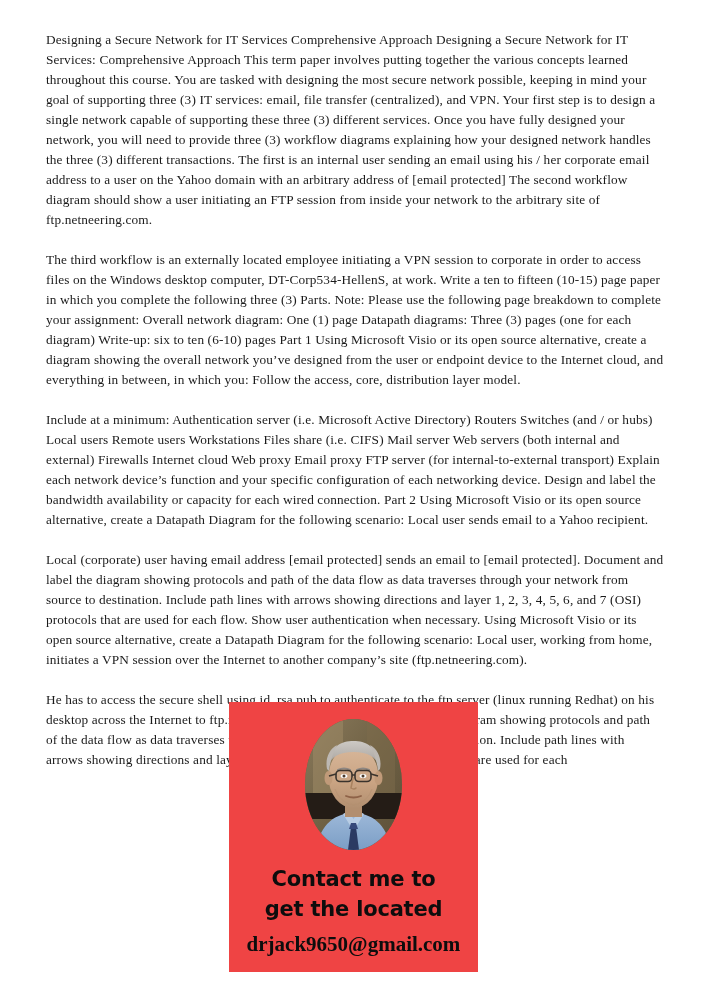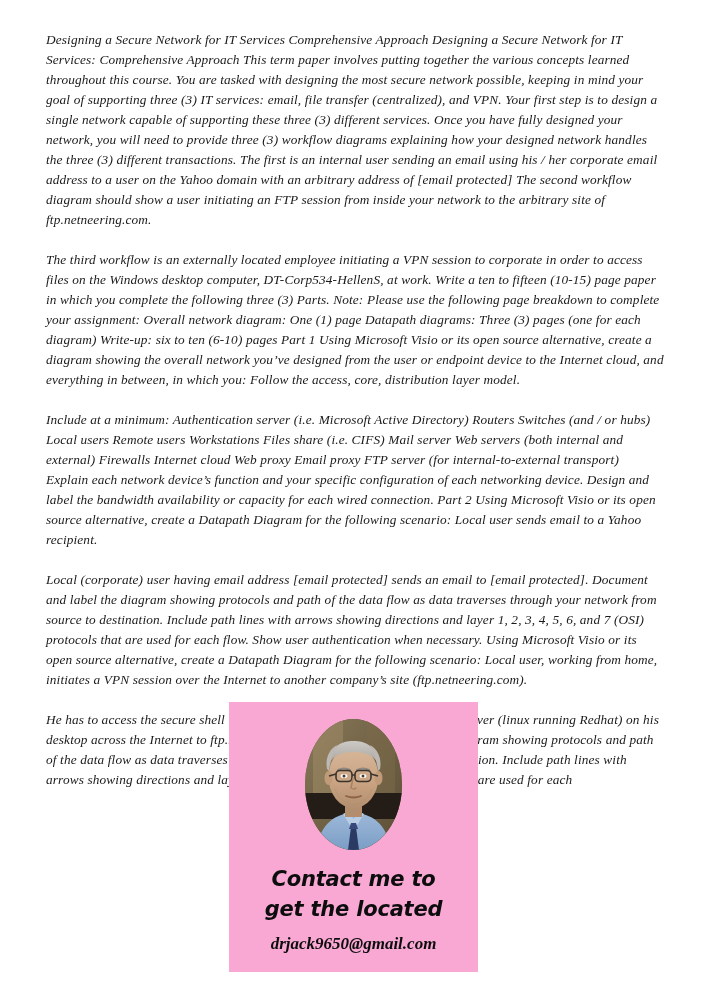--- a/index.html
+++ b/index.html
@@ -16,21 +16,20 @@
     font-family: "Liberation Serif", "DejaVu Serif", serif;
   }
 
   #page {
     position: absolute;
     left: 0;
     top: 0;
     width: 708px;
     height: 1000px;
     background: #ffffff;
-    font-style: italic;
   }
 
   #doc-body {
     position: absolute;
     left: 46px;
     top: 30px;
     width: 618px;
   }
 
   .para {
@@ -44,21 +43,21 @@
   }
   .para:last-child { margin-bottom: 0; }
 
   
   #contact-overlay {
     position: absolute;
     left: 229px;
     top: 702px;
     width: 249px;
     height: 270px;
-    background: #f9a8d4;
+    background: #ef4444;
     display: flex;
     flex-direction: column;
     align-items: center;
     justify-content: flex-start;
     box-sizing: border-box;
     padding-top: 17px;
     overflow: hidden;
   }
 
   #portrait {
@@ -82,21 +81,21 @@
     color: #0d0d0d;
     letter-spacing: -0.01em;
   }
   .contact-line { display: block; white-space: nowrap; }
 
   #contact-email {
     margin-top: 8px;
     text-align: left;
     font-family: "Liberation Serif", "DejaVu Serif", serif;
     font-weight: bold;
-    font-size: 17px;
+    font-size: 21px;
     line-height: 24px;
     color: #0d0d0d;
     white-space: nowrap;
   }
 </style>
 </head>
 <body>
 
 <div id="page">
 

